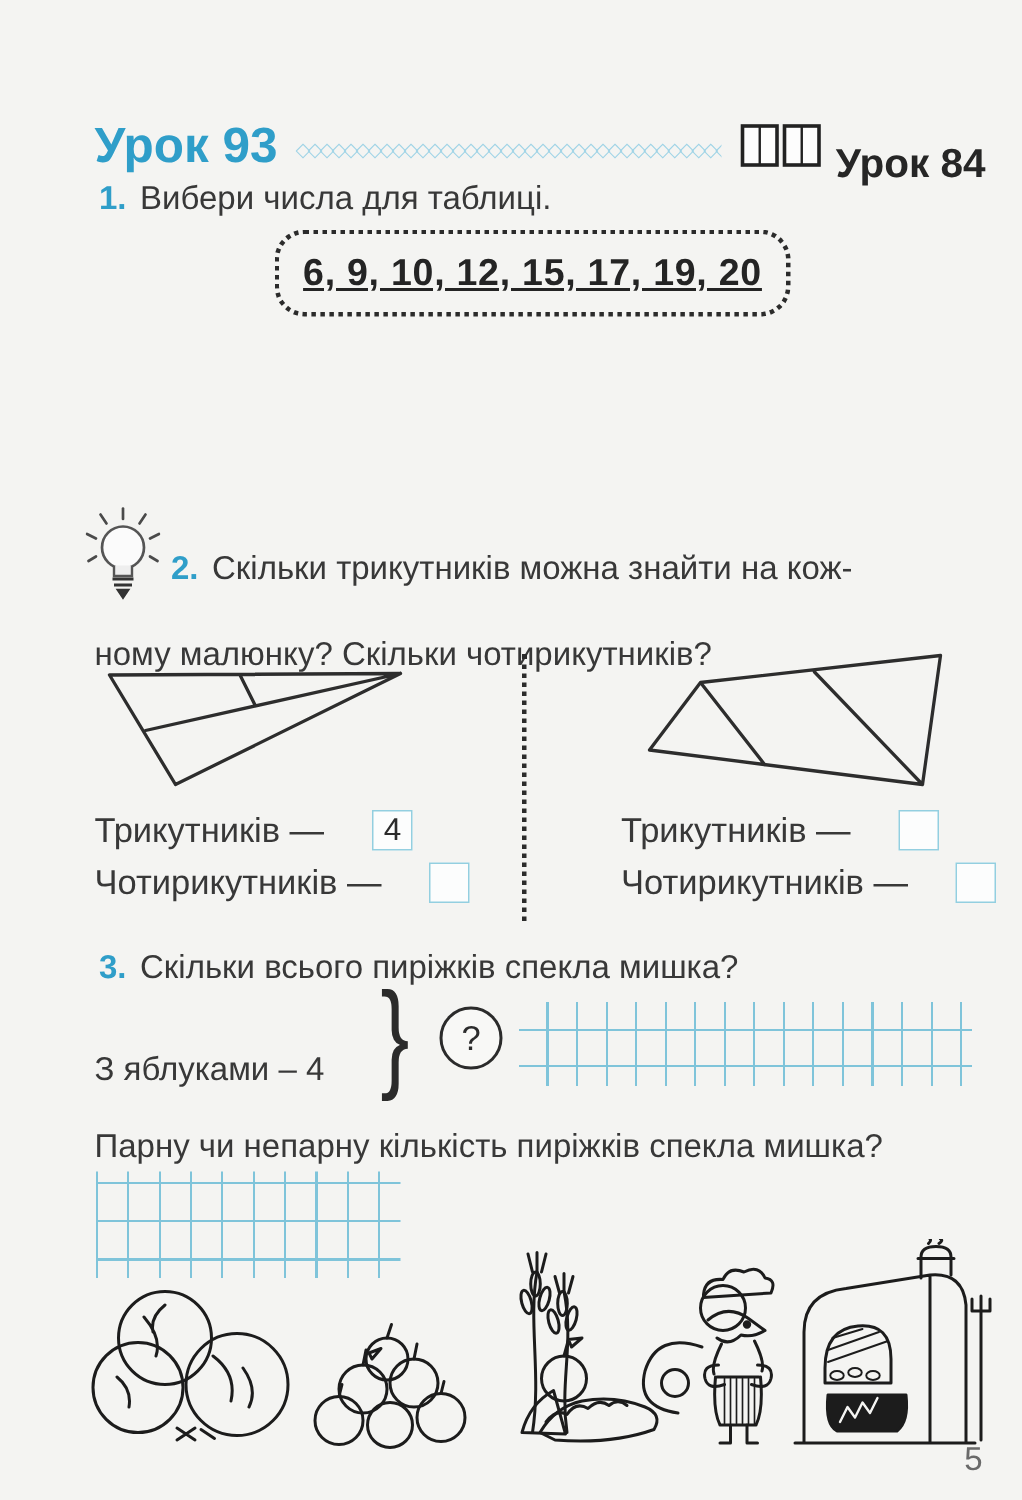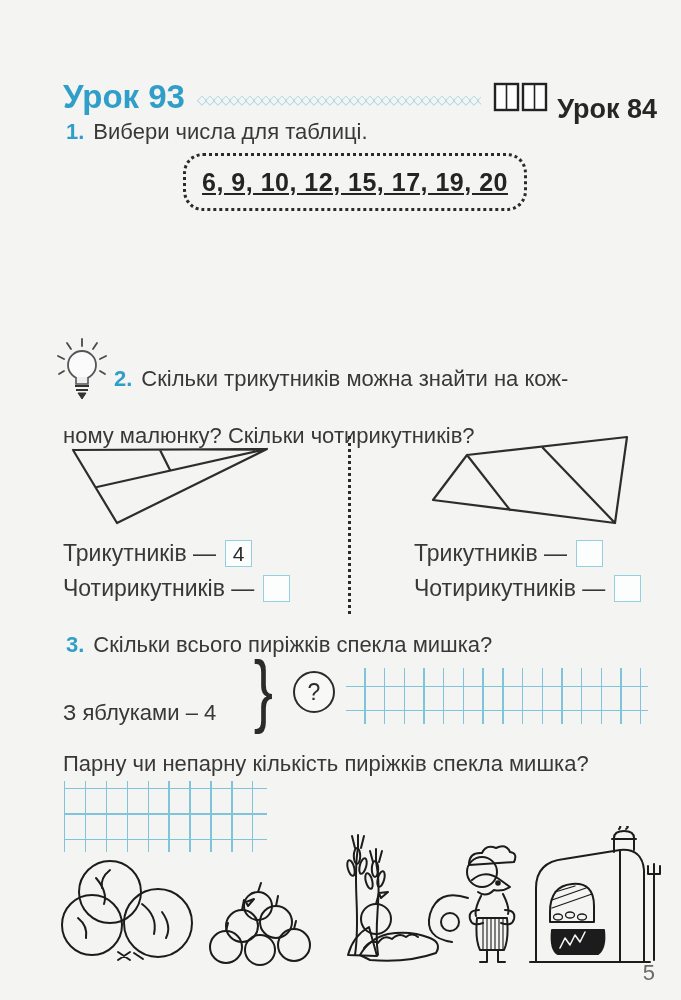--- a/index.html
+++ b/index.html
@@ -46,21 +46,21 @@
       repeating-linear-gradient(to right, transparent 0 18.3px, #7fc4da 18.3px 19.7px),
       linear-gradient(to bottom, transparent 0 18px, #7fc4da 18px 19.4px, transparent 19.4px 42px, #7fc4da 42px 43.4px, transparent 43.4px);
   }
   .square-grid{
     position:absolute;left:64px;top:781px;width:203px;height:71px;
     background:
       repeating-linear-gradient(to right, #7fc4da 0 1.4px, transparent 1.4px 20.9px),
       linear-gradient(to bottom, transparent 0 7px, #7fc4da 7px 8.4px, transparent 8.4px 32.5px, #7fc4da 32.5px 33.9px, transparent 33.9px 58px, #7fc4da 58px 59.4px, transparent 59.4px);
   }
   
-  .ans-line{position:absolute;font-size:23px;display:flex;align-items:center;white-space:nowrap;}
+  .ans-line{position:absolute;font-size:23px;display:flex;align-items:center;white-space:nowrap;gap:23px;}
   .ansbox{
     width:25px;height:25px;border:1.8px solid #93cfe0;background:#fcfdfd;
     margin-left:9px;display:flex;align-items:center;justify-content:center;
     font-size:21px;color:#2b2b2b;flex:0 0 auto;
   }
   .dotsep{position:absolute;left:348px;top:436px;height:178px;width:0;border-left:3.5px dotted #2b2b2b;}
   
   .brace{position:absolute;left:250px;top:650px;font-size:80px;line-height:80px;color:#2b2b2b;transform:scaleX(.72);font-weight:400;}
   .qcircle{
     position:absolute;left:293px;top:671px;width:38px;height:38px;border:2.3px solid #2b2b2b;border-radius:50%;

